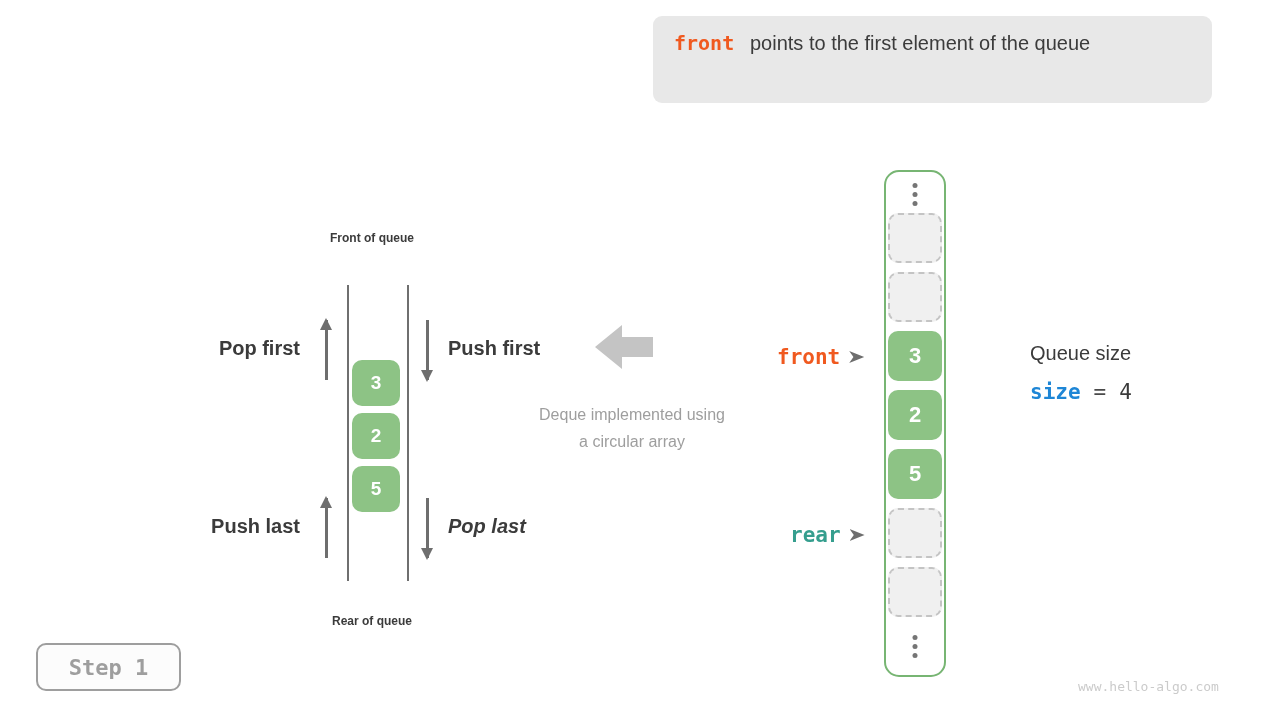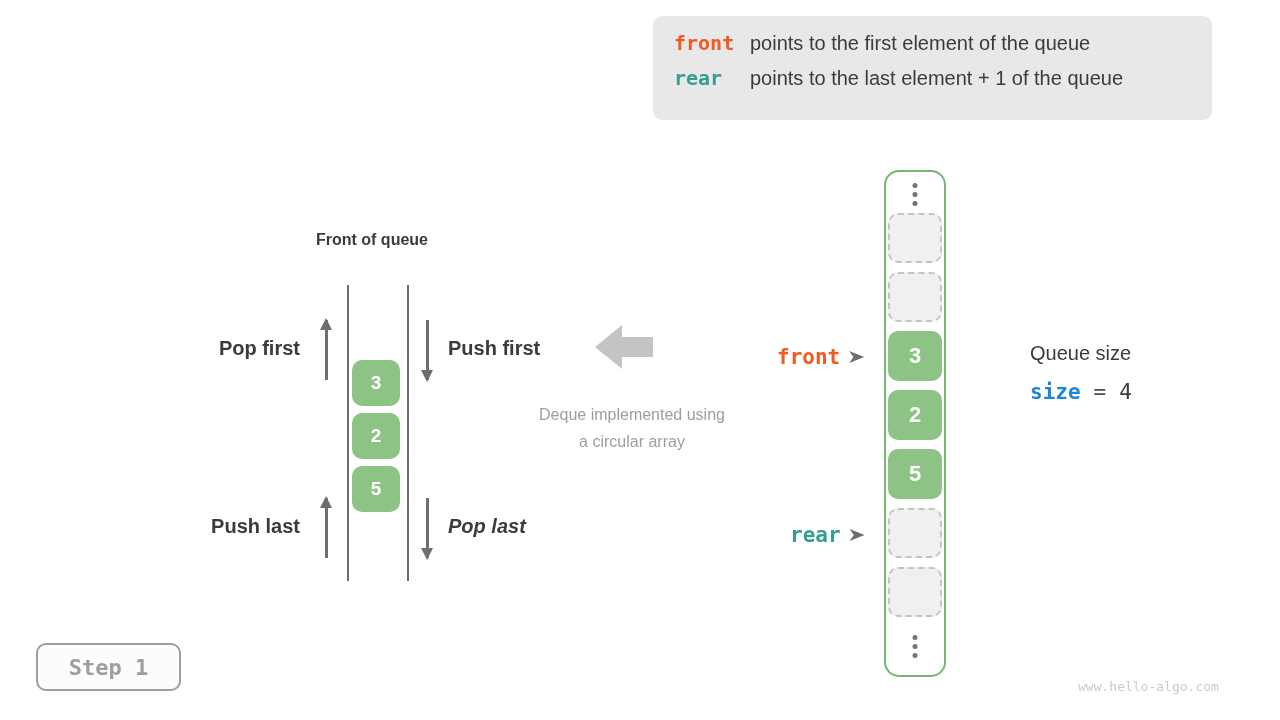--- a/index.html
+++ b/index.html
@@ -9,34 +9,34 @@
   }
   .mono { font-family:"DejaVu Sans Mono", monospace; font-weight:bold; }
   .mono-reg { font-family:"DejaVu Sans Mono", monospace; font-weight:normal; }
   .orange { color:#F0591F; }
   .teal { color:#359E8E; }
   .blue { color:#1E86D6; }
   .op { font-family:"DejaVu Sans Mono", monospace; font-weight:normal; color:#4A4A4A; }
 
   
   .info-box {
-    position:absolute; left:653px; top:16px; width:559px; height:104px;
+    position:absolute; left:653px; top:16px; width:559px; height:87px;
     background:#E8E8E8; border-radius:9px; box-sizing:border-box;
     padding:10px 0 0 21px;
   }
   .info-line { font-size:20px; line-height:35px; white-space:nowrap; }
   .info-line .code { font-size:20px; display:inline-block; min-width:62px; margin-right:14px; }
 
   
   .formula { position:absolute; left:672px; top:122px; font-size:22px; white-space:nowrap; }
   .formula span { margin-right:13px; }
   .formula span:last-child { margin-right:0; }
 
   
-  .big-label { position:absolute; width:200px; text-align:center; font-size:16px; font-weight:bold; }
+  .big-label { position:absolute; width:200px; text-align:center; font-size:12px; font-weight:bold; }
   .vline { position:absolute; width:1.5px; top:285px; height:296px; background:#6F6F6F; }
   .qbox {
     position:absolute; left:352px; width:48px; height:46px; border-radius:10px;
     background:#8DC385; color:#fff; font-weight:bold; font-size:19px;
     display:flex; align-items:center; justify-content:center;
   }
   .side-label { position:absolute; font-size:20px; font-weight:bold; white-space:nowrap; }
   .side-label.right-align { width:120px; text-align:right; }
 
   .varrow { position:absolute; width:2.5px; background:#6E6E6E; }
@@ -84,27 +84,25 @@
 </style>
 </head>
 <body>
 
 <div class="stage">
 
   <div class="info-box">
     <div class="info-line">
       <span class="code mono orange">front</span><span>points to the first element of the queue</span>
     </div>
-    <div class="info-line">
-      <span class="code mono teal">rear</span><span>points to the last element + 1 of the queue</span>
-    </div>
   </div>
 
 
   <div class="big-label" style="left:272px; top:231px;">Front of queue</div>
+  <div class="big-label" style="left:272px; top:614px;">Rear of queue</div>
 
   <div class="vline" style="left:347px;"></div>
   <div class="vline" style="left:407px;"></div>
 
   <div class="qbox" style="top:360px;">3</div>
   <div class="qbox" style="top:413px;">2</div>
   <div class="qbox" style="top:466px;">5</div>
 
   <div class="side-label right-align" style="left:180px; top:337px;">Pop first</div>
   <div class="varrow up" style="left:325px; top:320px; height:60px;"></div>

